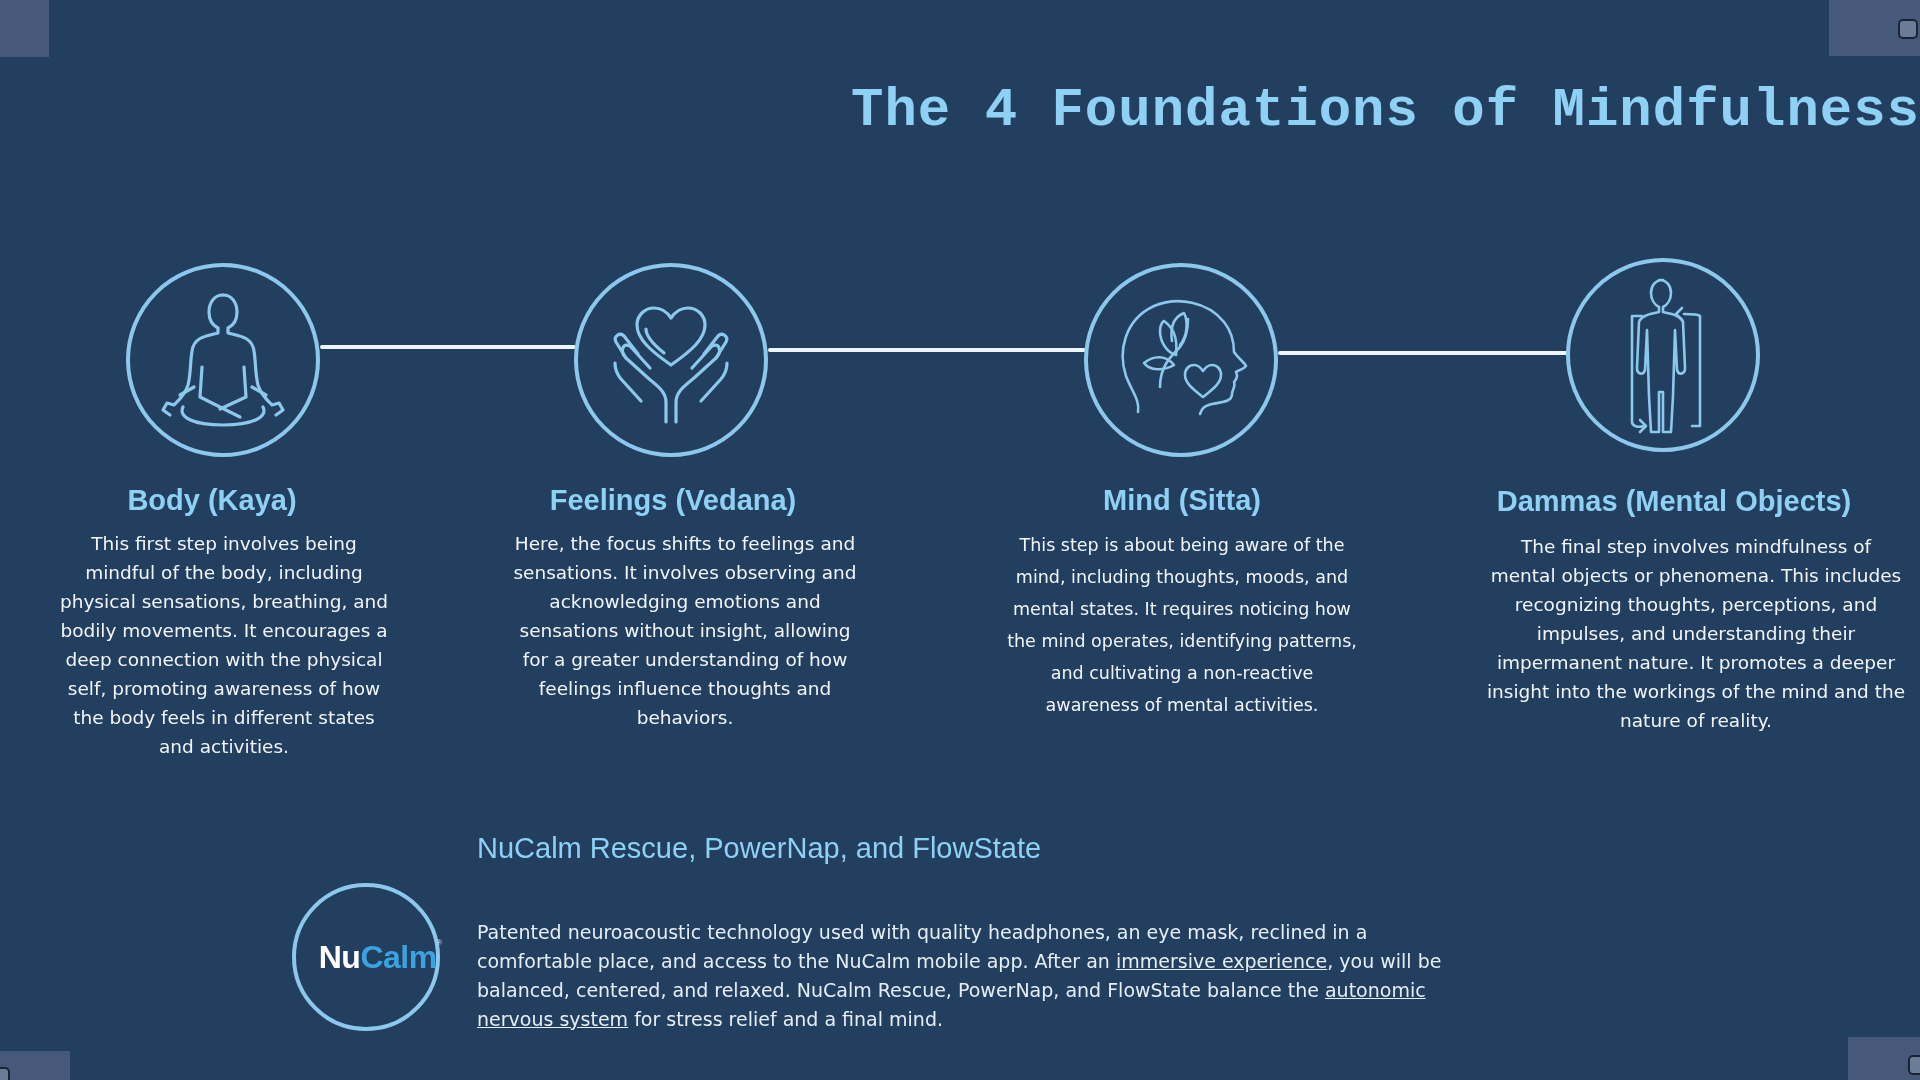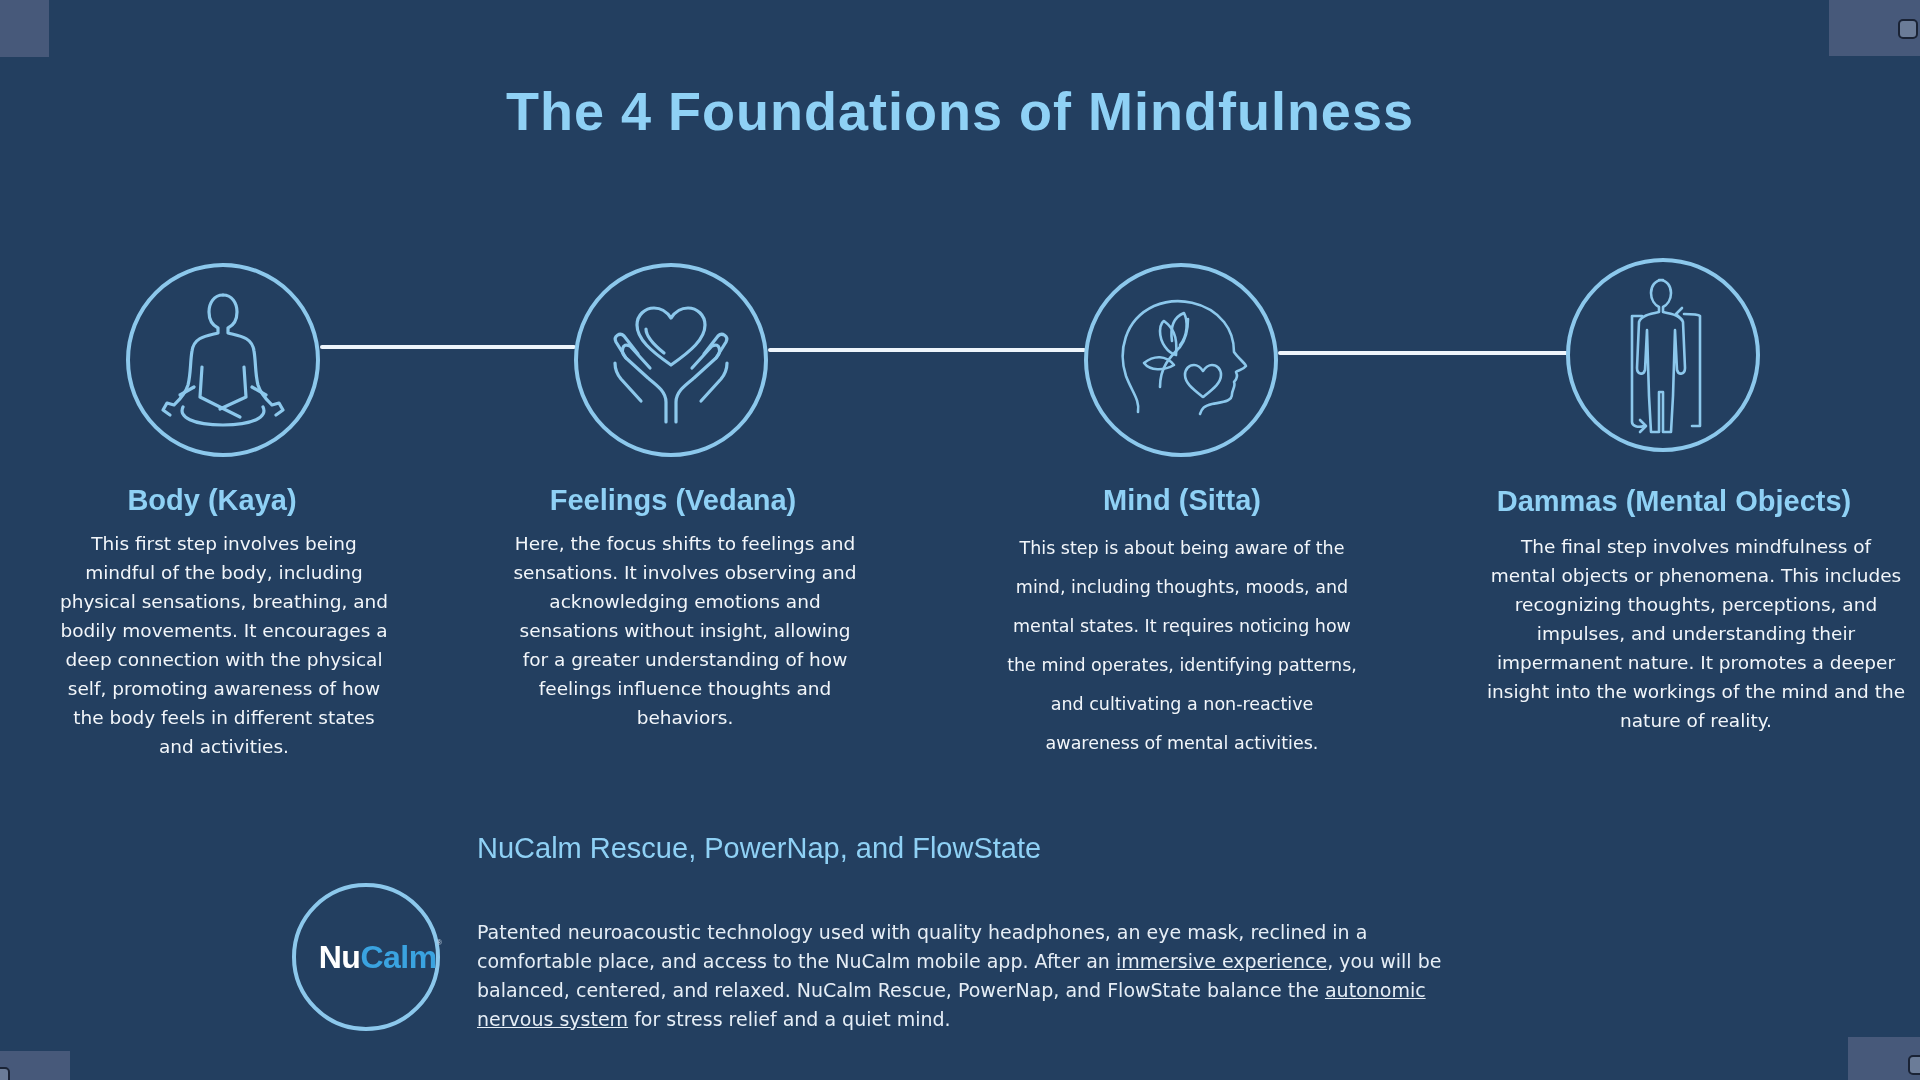--- a/index.html
+++ b/index.html
@@ -19,22 +19,22 @@
       position: absolute; width: 20px; height: 20px;
       border: 2px solid #1a2335; border-radius: 5px;
       background: #6b7c98;
     }
     .corner-tr .corner-icon { right: 2px; top: 19px; }
     .corner-br .corner-icon { right: -8px; top: 18px; }
     .corner-bl .corner-icon { left: -10px; top: 16px; }
 
     .title {
       position: absolute; top: 80px; left: 0; width: 1920px;
-      text-align: center;
-      font-family: Liberation Sans, sans-serif;
+      text-align: right;
+      font-family: Liberation Mono, monospace;
       font-weight: bold; font-size: 54px; letter-spacing: 1px;
       color: #8fd1f5;
     }
 
     .connector {
       position: absolute; height: 4px; background: #eef5fb; border-radius: 2px;
     }
 
     .icon-circle {
       position: absolute; width: 194px; height: 194px;
@@ -47,21 +47,21 @@
       font-family: Liberation Sans, sans-serif;
       font-weight: bold; font-size: 29px; color: #8fd1f5;
       text-align: center; white-space: nowrap;
     }
     .card-text {
       position: absolute;
       font-family: "DejaVu Sans", sans-serif;
       font-size: 18.5px; line-height: 29px; color: #f2f6fa;
       text-align: center;
     }
-    .card-text.small { font-size: 17.5px; line-height: 39px; }
+    .card-text.small { font-size: 17.5px; line-height: 32px; }
 
     .logo-circle {
       position: absolute; left: 292px; top: 883px; width: 148px; height: 148px;
       border: 4px solid #8cc8ec; border-radius: 50%;
       display: flex; align-items: center; justify-content: center;
     }
     .logo-text {
       font-family: "Liberation Sans", sans-serif; font-weight: bold; font-size: 32px;
       letter-spacing: -0.5px;
     }
@@ -159,14 +159,14 @@
 <div class="card-text" style="left:1466px; top:532px; width:420px;margin-left:20px;">The final step involves mindfulness of mental objects or phenomena. This includes recognizing thoughts, perceptions, and impulses, and understanding their impermanent nature. It promotes a deeper insight into the workings of the mind and the nature of reality.</div>
 
 <div class="logo-circle">
   <span class="logo-text">
     <span class="logo-nu">Nu</span><span class="logo-calm">Calm</span><span class="logo-reg">®</span>
   </span>
 </div>
 
 <div class="promo-title">NuCalm Rescue, PowerNap, and FlowState</div>
 <p class="promo-text">
-  <span>Patented neuroacoustic technology used with quality headphones, an eye mask, reclined in a comfortable place, and access to the NuCalm mobile app. After an </span><a>immersive experience</a><span>, you will be balanced, centered, and relaxed. NuCalm Rescue, PowerNap, and FlowState balance the </span><a>autonomic nervous system</a><span> for stress relief and a quiet mind.</span>
+  <span>Patented neuroacoustic technology used with quality headphones, an eye mask, reclined in a comfortable place, and access to the NuCalm mobile app. After an </span><a>immersive experience</a><span>, you will be balanced, centered, and relaxed. NuCalm Rescue, PowerNap, and FlowState balance the </span><a>autonomic nervous system</a><span> for stress relief and a final mind.</span>
 </p>
 
 </body></html>

